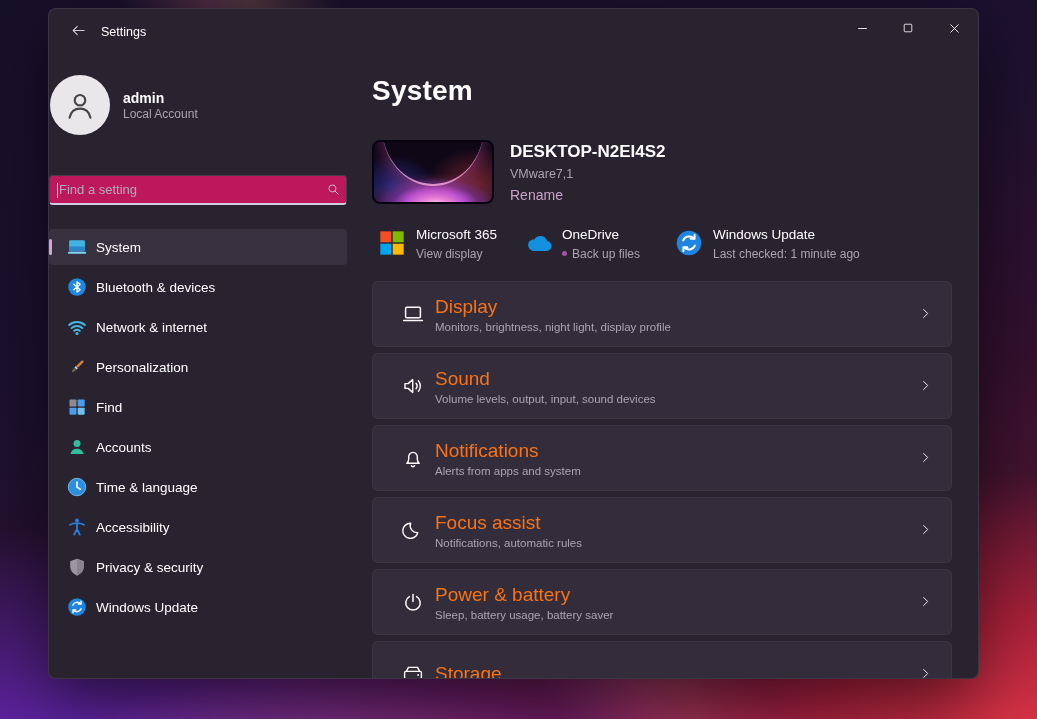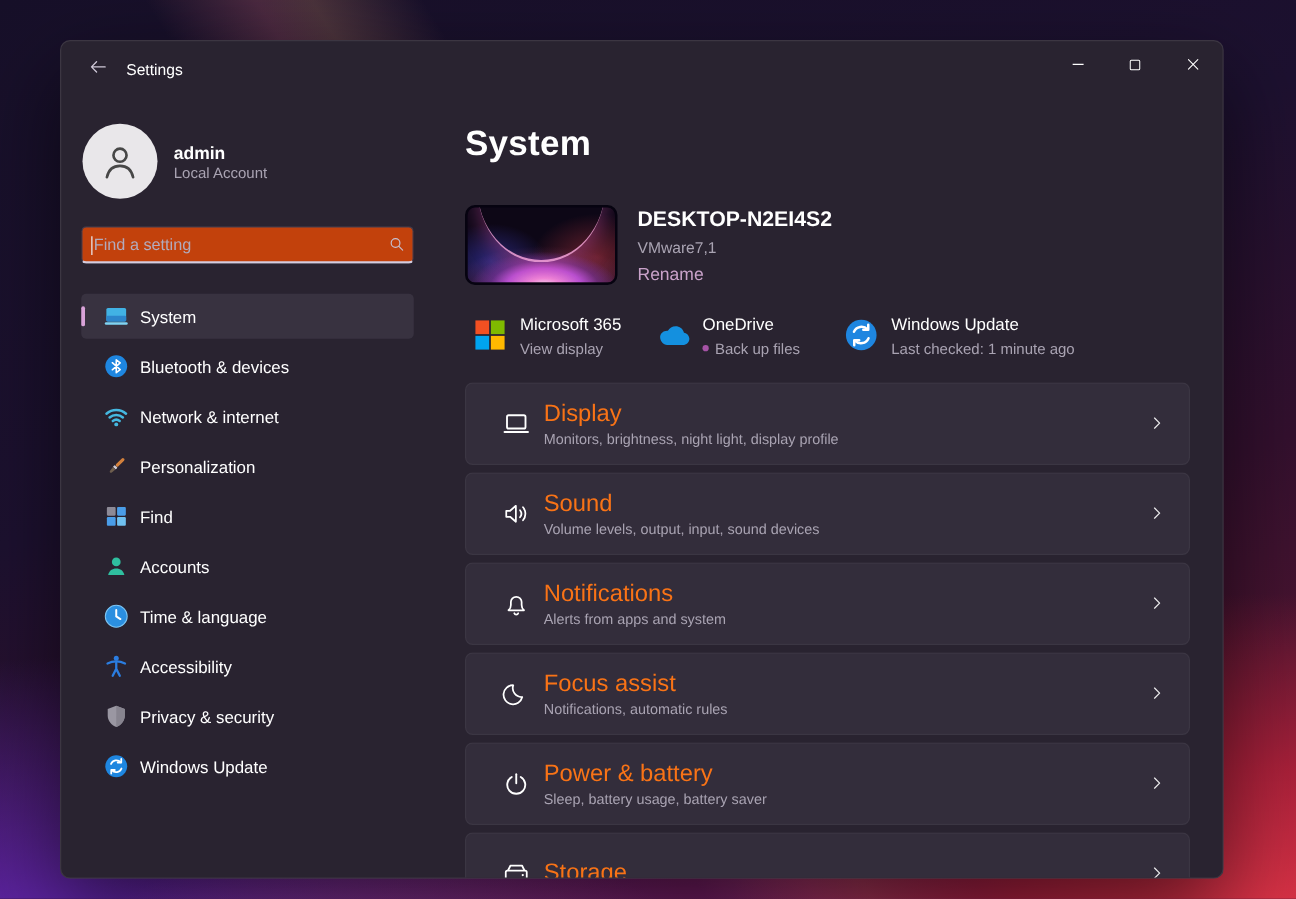--- a/index.html
+++ b/index.html
@@ -9,43 +9,43 @@
     background-color:#1a1028;
     background-image:
       radial-gradient(620px 390px at 98% 104%, rgba(233,56,72,.95) 0%, rgba(190,35,60,.8) 34%, rgba(120,20,45,0) 70%),
       radial-gradient(520px 300px at 30% 118%, rgba(240,130,150,.45) 0%, rgba(240,130,150,0) 60%),
       linear-gradient(58deg, transparent 38%, rgba(255,130,140,.22) 44%, rgba(255,175,120,.22) 47%, transparent 53%),
       radial-gradient(900px 430px at 58% 110%, rgba(165,40,165,.6) 0%, rgba(165,40,165,0) 62%),
       radial-gradient(780px 430px at 8% 110%, rgba(112,45,216,.95) 0%, rgba(112,45,216,0) 62%),
       linear-gradient(160deg,#171029 0%,#1d1130 40%,#33102e 66%,#4a1430 82%,#5c1730 100%);
   }
   .window{
-    position:absolute;left:48px;top:32px;width:931px;height:671px;
+    position:absolute;left:48px;top:8px;width:931px;height:671px;
     background:var(--win-bg,#292330);border-radius:8px;
     border:1px solid rgba(255,255,255,.09);
     box-shadow:0 26px 70px rgba(0,0,0,.55);
     overflow:hidden;display:flex;flex-direction:column;box-sizing:border-box;
   }
   
   .titlebar{height:46px;flex:0 0 auto;display:flex;align-items:center;position:relative;}
   .back-btn{width:38px;height:30px;margin-left:10px;display:flex;align-items:center;justify-content:center;border-radius:4px;cursor:pointer;}
   .app-title{font-size:12.5px;color:#fff;margin-left:4px;}
   .win-controls{position:absolute;right:1px;top:1px;display:flex;}
   .win-btn{width:46px;height:40px;display:flex;align-items:center;justify-content:center;cursor:pointer;}
   
   .body-row{flex:1;display:flex;min-height:0;}
-  .sidebar{width:298px;flex:0 0 auto;padding:0 16px;box-sizing:border-box;}
+  .sidebar{width:298px;flex:0 0 auto;padding:0 0;box-sizing:border-box;}
   .main{flex:1;min-width:0;padding:20px 26px 0 25px;box-sizing:border-box;}
   
   .account{display:flex;align-items:center;gap:13px;margin:20px 0 0 1px;}
   .avatar{width:60px;height:60px;border-radius:50%;background:#e9e7ea;display:flex;align-items:center;justify-content:center;flex:0 0 auto;}
   .acct-name{font-size:14px;font-weight:700;color:#fff;line-height:1.35;}
   .acct-type{font-size:12px;color:var(--text-sec,#a9a3b2);}
   
-  .search{margin-top:22px;position:relative;height:30px;background:#c2410c;
+  .search{margin-top:40px;position:relative;height:30px;background:#be185d;
     border:1px solid #433d4e;border-bottom:2px solid #d3ccdf;border-radius:4px;box-sizing:border-box;
     display:flex;align-items:center;}
   .search input{flex:1;background:transparent;border:0;outline:0;color:#e8e4ee;
     font-size:13px;font-family:inherit;padding:0 6px 0 9px;}
   .search input::placeholder{color:#b2abbd;}
   .search .caret{position:absolute;left:7px;top:7px;width:1px;height:15px;background:#eceaf0;}
   .search-icon{width:26px;display:flex;justify-content:center;align-items:center;flex:0 0 auto;}
   
   .nav{margin-top:24px;}
   .nav-item{position:relative;height:36px;margin-bottom:4px;display:flex;align-items:center;

